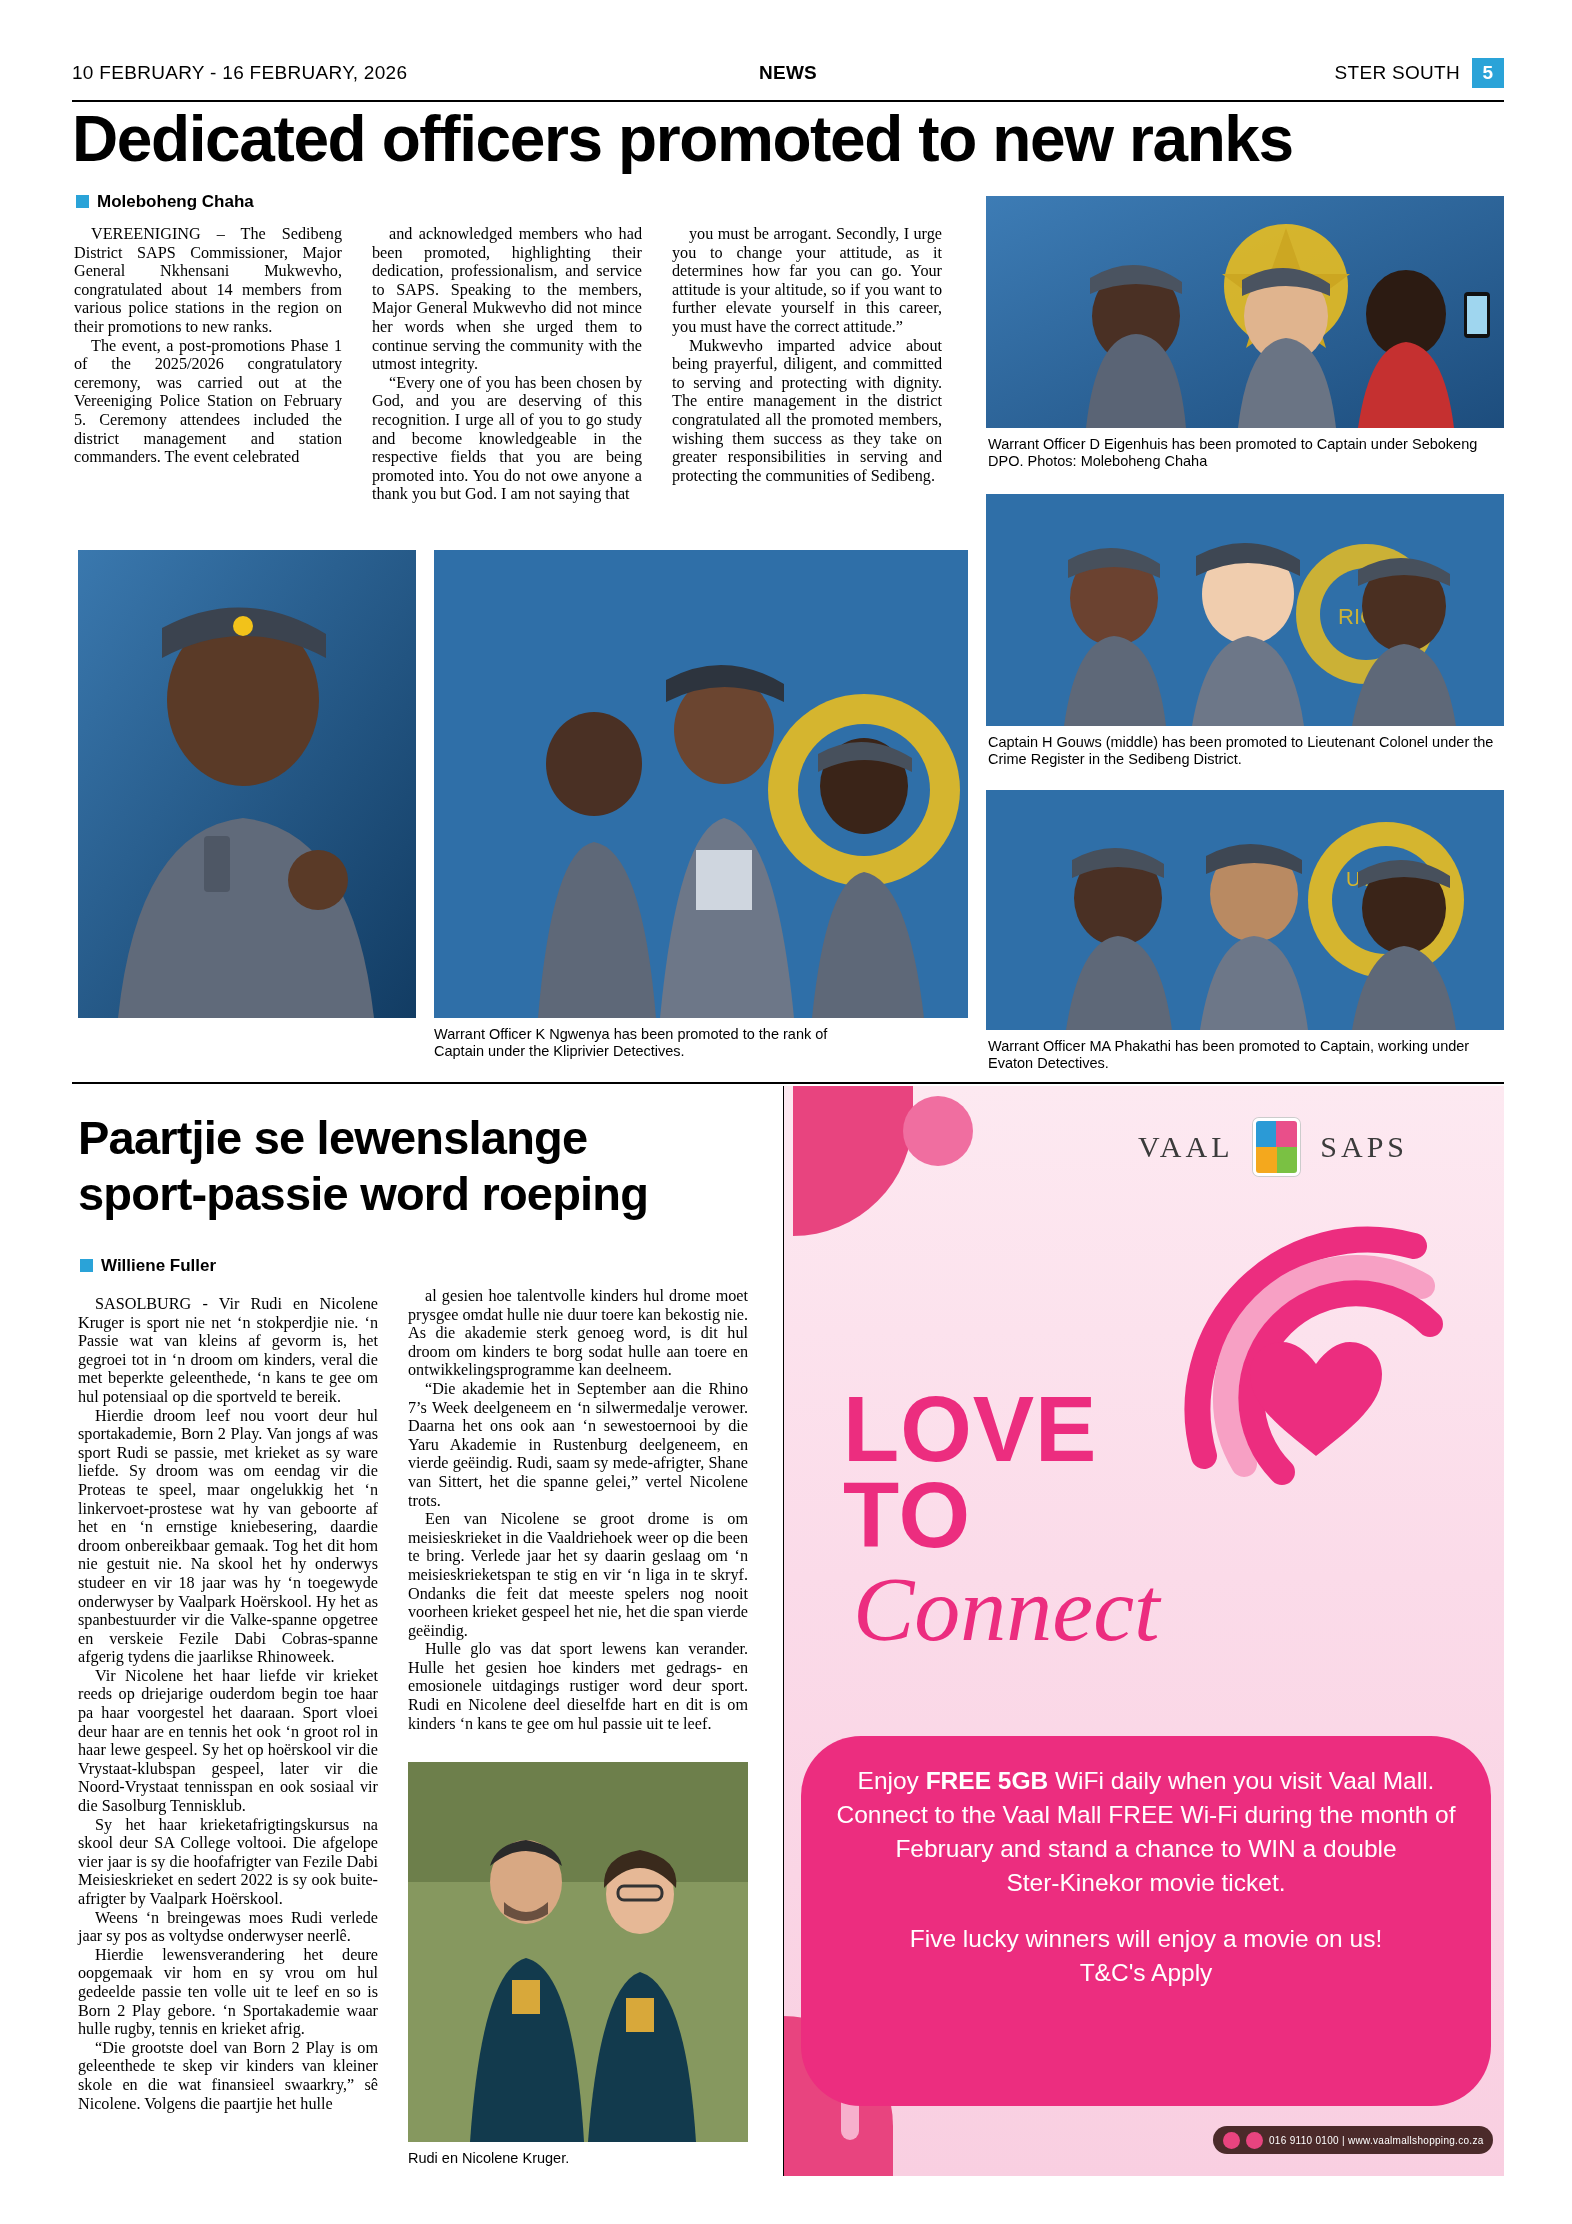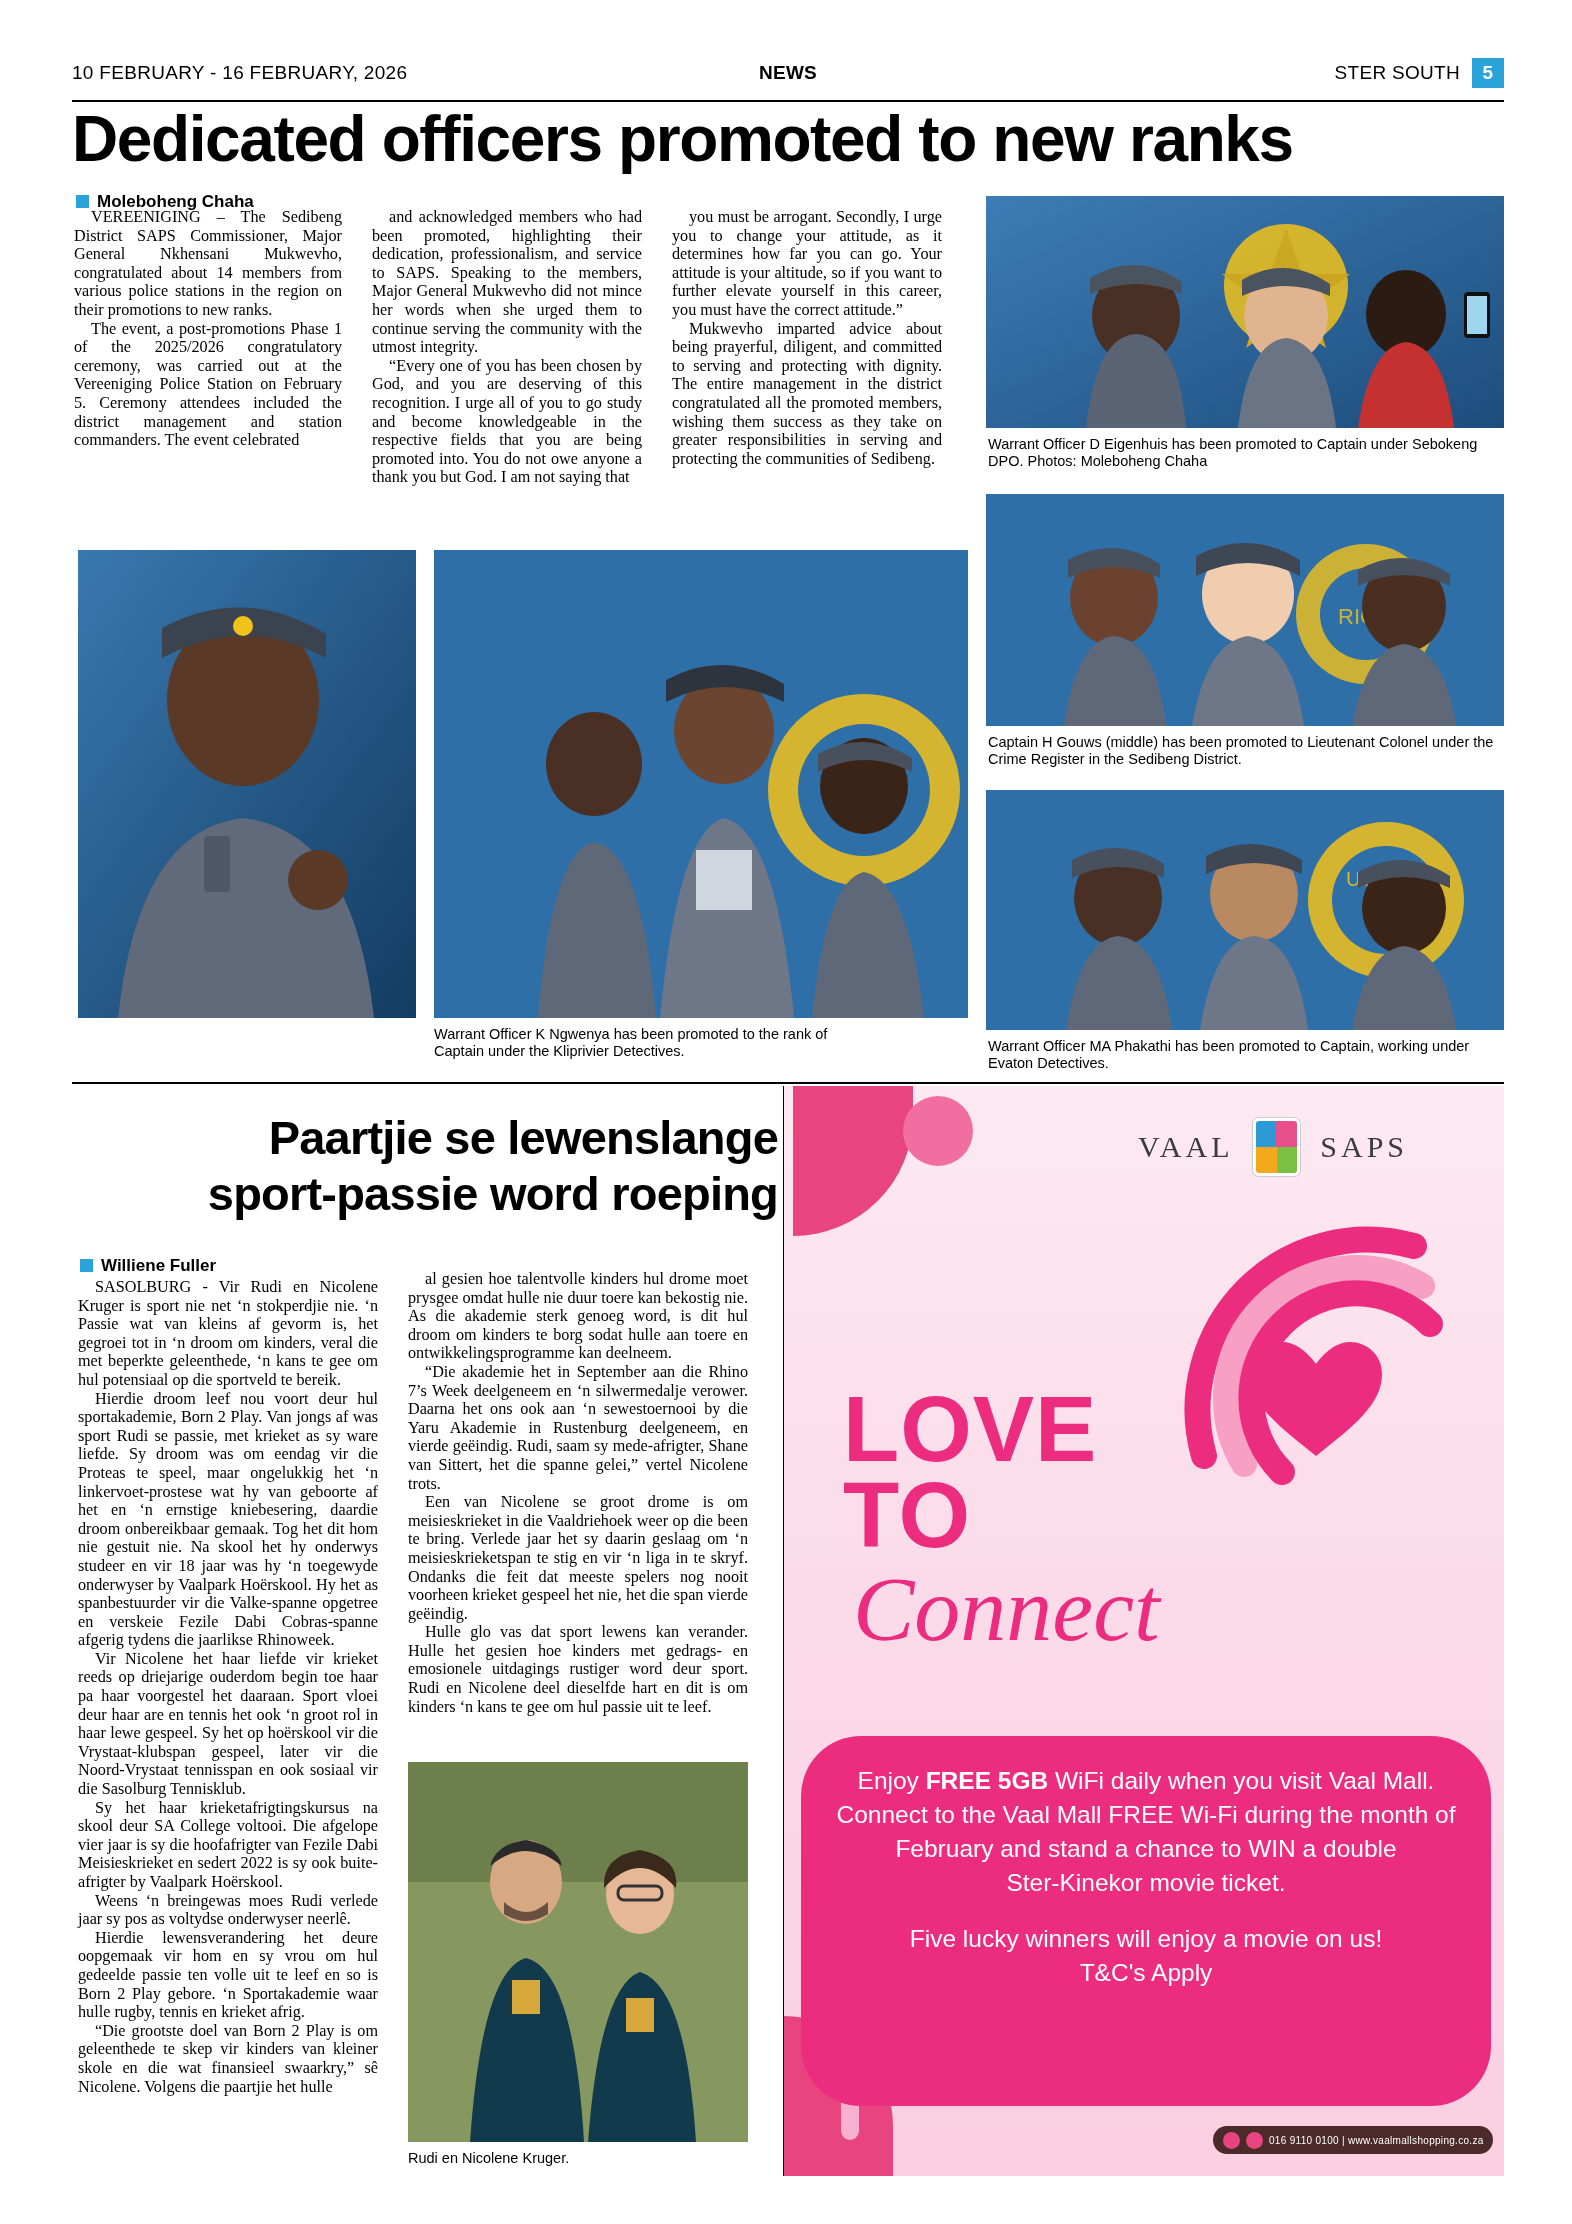--- a/index.html
+++ b/index.html
@@ -52,37 +52,38 @@
     margin-right:8px;position:relative;top:1px;
   }
 
   
   .col{
     position:absolute;
     font-size:16.2px;line-height:18.6px;
     text-align:justify;
     font-family:"Liberation Serif", serif;
     hyphens:auto;
+    margin-top:17px;
   }
   .col p{margin:0;text-indent:17px;}
   .col p.first{text-indent:17px;}
 
   
   .photo{position:absolute;overflow:hidden;background:#3a5f8a;}
   .cap{
     position:absolute;
     font-family:"Liberation Sans", sans-serif;
     font-size:14.5px;line-height:17px;
   }
 
   
   .headline2{
     position:absolute;left:78px;top:1110px;width:700px;
     font-family:"Liberation Sans", sans-serif;
-    font-weight:bold;font-size:47px;line-height:56px;letter-spacing:-.8px;text-align:right;
+    font-weight:bold;font-size:47px;line-height:56px;letter-spacing:-.8px;
   }
 
   
   .hr-thin{position:absolute;background:#000;}
 
   
   .ad{
     position:absolute;left:783px;top:1086px;width:721px;height:1090px;
     background:linear-gradient(180deg,#fde9f1 0%,#fbdbe9 45%,#f9cfe1 100%);
     overflow:hidden;

